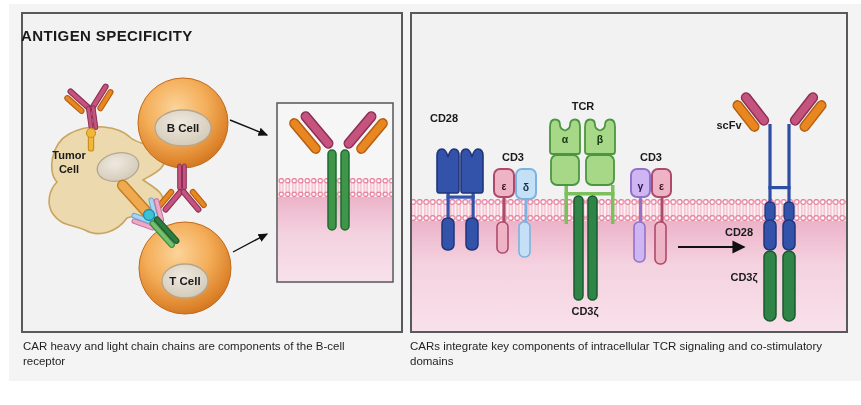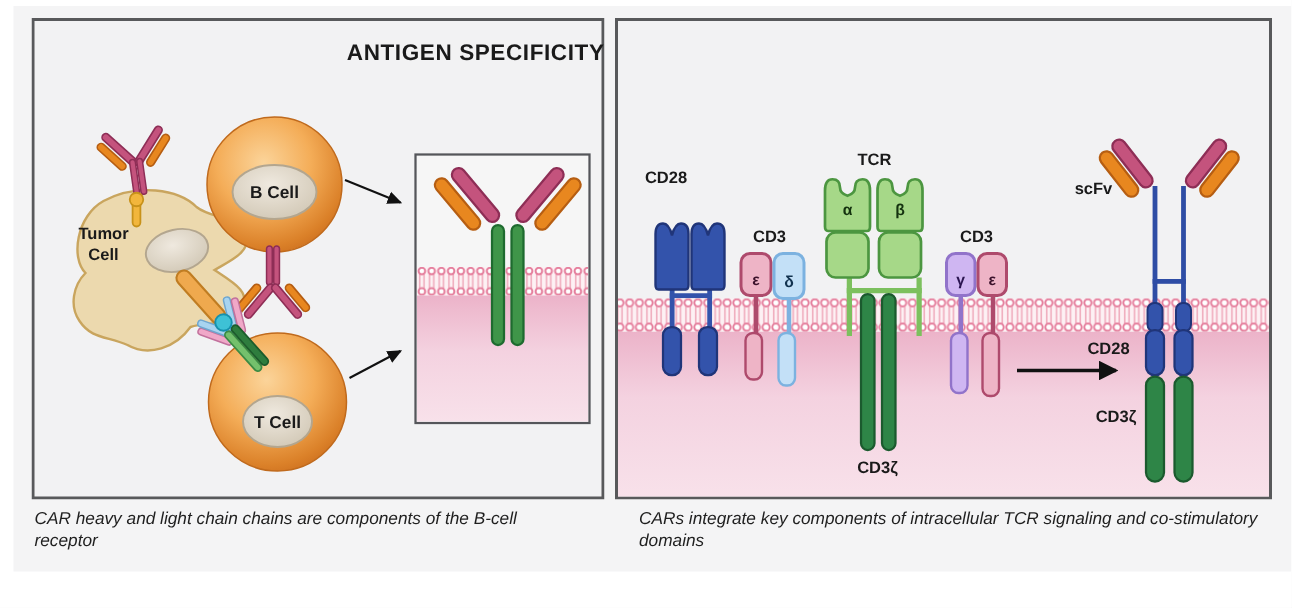--- a/index.html
+++ b/index.html
@@ -1,22 +1,22 @@
 <!DOCTYPE html>
 <html><head>
 <meta charset="utf-8">
 <style>
   html,body{margin:0;padding:0;background:#ffffff;}
   #canvas{position:relative;width:861px;height:405px;background:#ffffff;overflow:hidden;
           font-family:"Liberation Sans","DejaVu Sans",sans-serif;}
   .page-bg{position:absolute;left:9px;top:4px;width:852px;height:377px;background:#f4f4f5;}
   .panel-wrap{position:absolute;}
-  .panel-title{position:absolute;left:0;top:15px;width:100%;text-align:right;
+  .panel-title{position:absolute;left:0;top:15px;width:100%;text-align:left;
                font-weight:bold;font-size:15px;letter-spacing:.4px;color:#1a1a1a;}
-  .caption{position:absolute;font-size:11.5px;line-height:1.3;color:#1f1f1f;font-style:italic;}
+  .caption{position:absolute;font-size:11.5px;line-height:1.3;color:#1f1f1f;}
   svg{position:absolute;left:0;top:0;}
   svg text{font-family:"Liberation Sans","DejaVu Sans",sans-serif;}
 </style>
 </head>
 <body>
 
 <div id="canvas">
   <div class="page-bg"></div>
 
   <div class="panel-wrap" style="left:21px;top:12px;width:382px;height:321px">
@@ -230,14 +230,14 @@
         </g>
         <g>
           <rect x="354" y="239" width="12" height="70" rx="6" fill="#2e8547" stroke="#1b5a2e" stroke-width="1.5"></rect>
           <rect x="373" y="239" width="12" height="70" rx="6" fill="#2e8547" stroke="#1b5a2e" stroke-width="1.5"></rect>
         </g>
       </g>
     </svg>
   </div>
 
   <div class="caption" style="left:23px;top:339px;width:365px">CAR heavy and light chain chains are components of the B-cell receptor</div>
-  <div class="caption" style="left:426px;top:339px;width:430px">CARs integrate key components of intracellular TCR signaling and co-stimulatory domains</div>
+  <div class="caption" style="left:410px;top:339px;width:430px">CARs integrate key components of intracellular TCR signaling and co-stimulatory domains</div>
 </div>
 
 </body></html>

